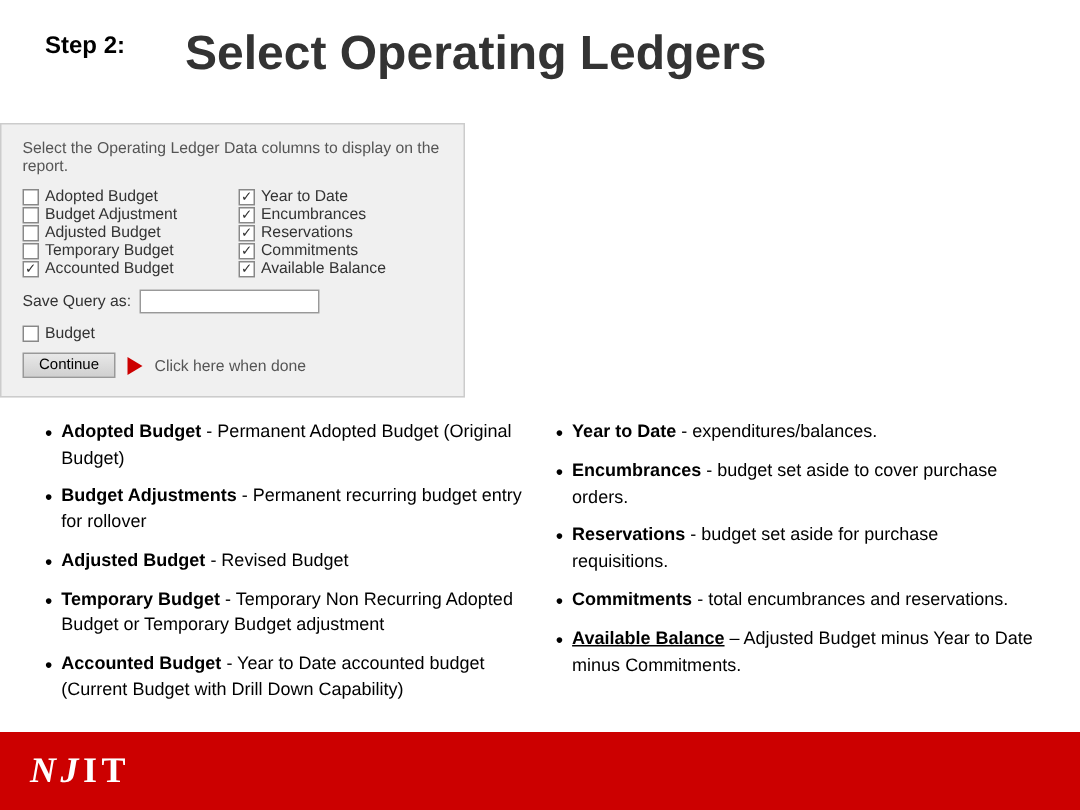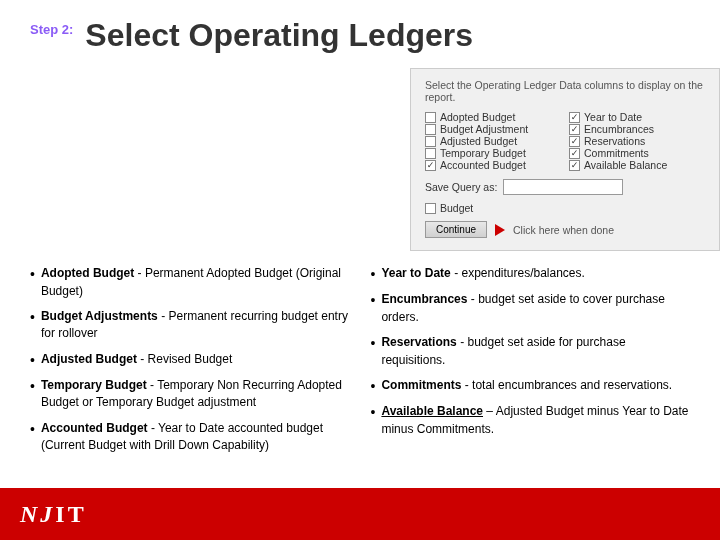--- a/index.html
+++ b/index.html
@@ -13,39 +13,39 @@
       position: relative;
     }
 
     
     .header {
       display: flex;
       align-items: flex-start;
       padding: 18px 30px 10px 30px;
     }
     .step-label {
-      font-size: 13px;
-      font-weight: bold;
-      color: #8b5cf6;
+      font-size: 16px;
+      font-weight: bold;
+      color: #000000;
       white-space: nowrap;
       margin-top: 4px;
-      margin-right: 12px;
+      margin-right: 40px;
     }
     .page-title {
       font-size: 32px;
       font-weight: bold;
       color: #333;
       line-height: 1.1;
     }
 
     
     .center-panel {
       display: flex;
-      justify-content: flex-end;
-      margin-top: 5px;
+      justify-content: flex-start;
+      margin-top: 19px;
     }
     .panel-box {
       background: #f0f0f0;
       border: 1px solid #ccc;
       padding: 10px 14px 12px 14px;
       width: 310px;
       font-size: 11px;
       color: #333;
     }
     .panel-instruction {

